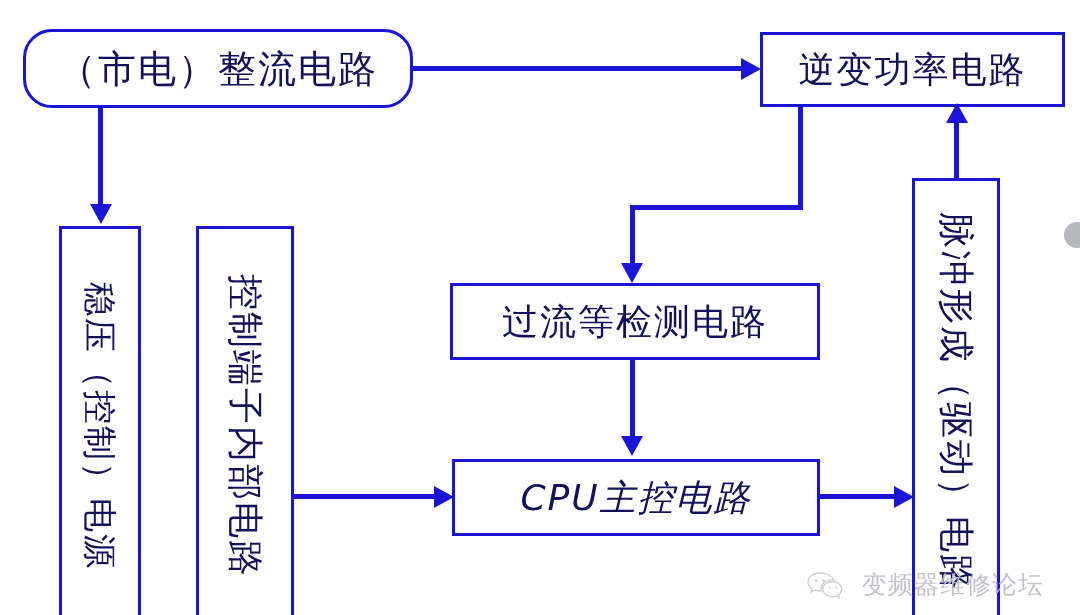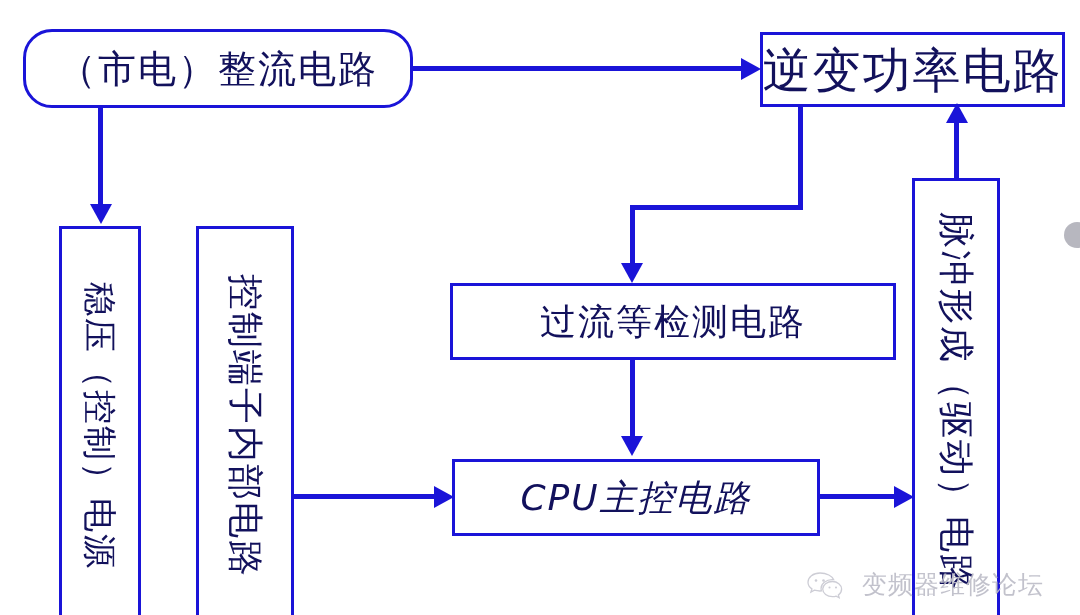--- a/index.html
+++ b/index.html
@@ -28,22 +28,22 @@
     font-weight:500;
     letter-spacing:2px;
     white-space:nowrap;
     color:#12115c;
     line-height:1;
   }
   
   #box-rectifier{left:23px;top:29px;width:390px;height:79px;border-radius:29px;}
   #box-rectifier .label{font-size:38px;}
   #box-inverter{left:760px;top:32px;width:305px;height:75px;}
-  #box-inverter .label{font-size:48px;}
-  #box-detect{left:450px;top:283px;width:446px;height:77px;}
+  #box-inverter .label{font-size:36px;}
+  #box-detect{left:450px;top:283px;width:370px;height:77px;}
   #box-detect .label{font-size:36px;}
   #box-cpu{left:452px;top:459px;width:368px;height:77px;}
   #box-cpu .label{font-size:36px;font-style:italic;}
   
   .vbox .label{
     transform:rotate(90deg);
     transform-origin:center center;
   }
   #box-regulator{left:59px;top:226px;width:82px;height:400px;}
   #box-regulator .label{font-size:34px;}

